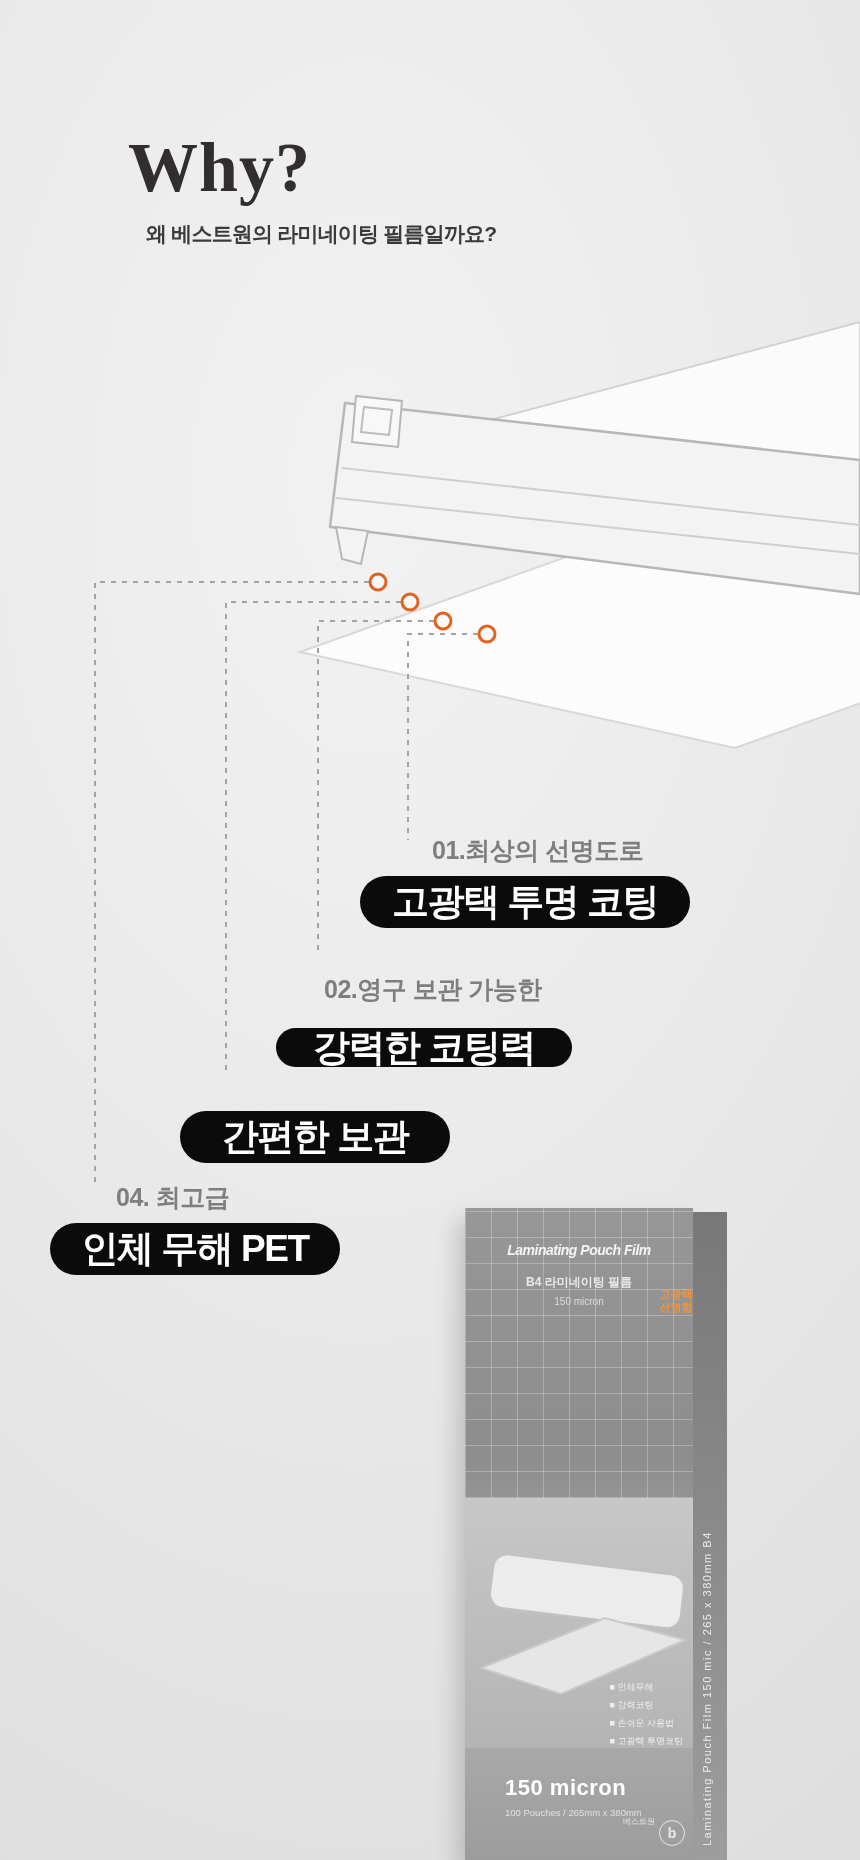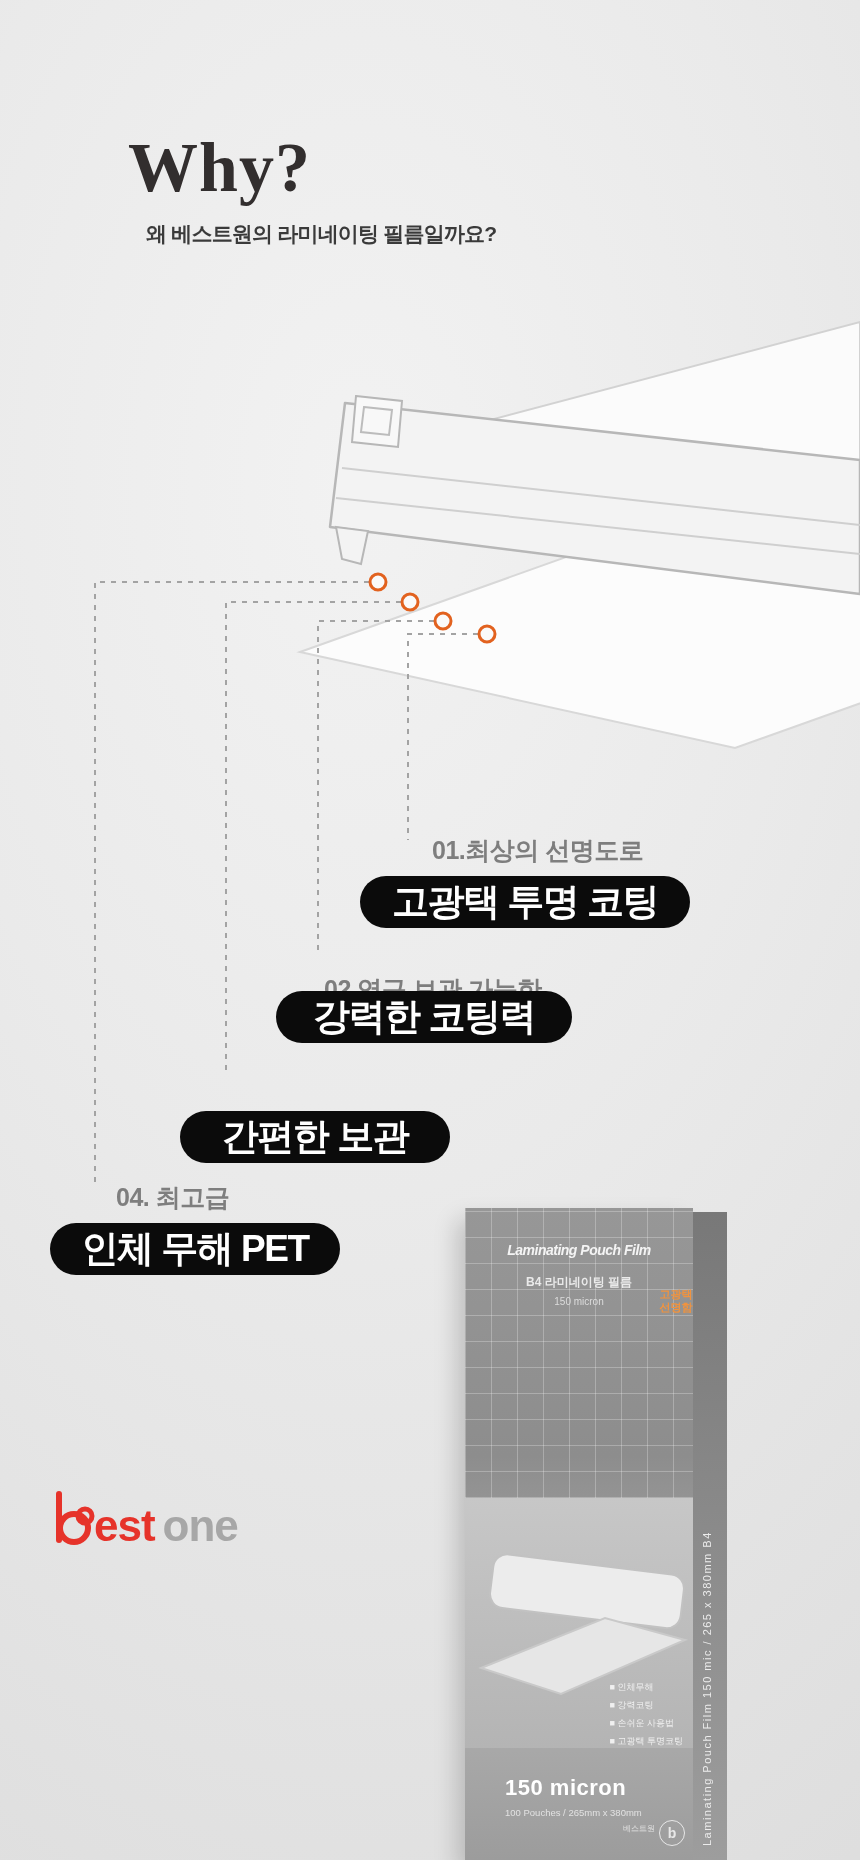--- a/index.html
+++ b/index.html
@@ -20,21 +20,21 @@
   .illust{left:0;top:0;width:860px;height:1860px;}
   .callout-label{font-size:25px;font-weight:600;color:#7e7e7e;letter-spacing:-0.5px;}
   .pill{
     background:#0b0b0b;color:#ffffff;border-radius:30px;
     display:flex;align-items:center;justify-content:center;
     font-weight:700;letter-spacing:-1.5px;
   }
   .c1-label{left:432px;top:834px;}
   .c1-pill{left:360px;top:876px;width:330px;height:52px;font-size:37px;}
   .c2-label{left:324px;top:949px;margin-top:24px;}
-  .c2-pill{left:276px;top:991px;width:296px;height:52px;font-size:37px;}
+  .c2-pill{left:276px;top:1028px;width:296px;height:39px;font-size:37px;}
   .c3-label{left:244px;top:1069px;}
   .c3-pill{left:180px;top:1111px;width:270px;height:52px;font-size:37px;}
   .c4-label{left:116px;top:1181px;}
   .c4-pill{left:50px;top:1223px;width:290px;height:52px;font-size:37px;}
 
   
   .box{left:465px;top:1208px;width:262px;height:652px;}
   .box-front{
     position:absolute;left:0;top:0;width:228px;height:652px;
     background:linear-gradient(180deg,#979797 0%,#8d8d8d 38%,#b0b0b0 72%,#9c9c9c 100%);
@@ -65,21 +65,21 @@
     background:linear-gradient(180deg,#c7c7c7,#b4b4b4);}
   .box-features{position:absolute;right:10px;top:470px;color:#f0f0f0;font-size:9px;line-height:2.0;text-align:left;}
   .box-bottom{position:absolute;left:40px;bottom:42px;color:#ffffff;}
   .box-bottom-micron{font-size:22px;font-weight:700;letter-spacing:0.5px;}
   .box-bottom-spec{font-size:9.5px;color:#e2e2e2;margin-top:6px;}
   .box-brandmark{
     position:absolute;right:8px;bottom:14px;width:24px;height:24px;border:1.5px solid #e8e8e8;
     border-radius:50%;color:#e8e8e8;font-size:14px;font-weight:700;
     display:flex;align-items:center;justify-content:center;
   }
-  .box-brand-small{position:absolute;right:38px;bottom:26px;color:#e0e0e0;font-size:8px;}
+  .box-brand-small{position:absolute;right:38px;bottom:33px;color:#e0e0e0;font-size:8px;}
 
   
   .brand{left:46px;top:1486px;display:flex;align-items:flex-end;height:62px;}
   .brand-text-red{font-size:44px;font-weight:700;color:#e6332a;letter-spacing:-1px;line-height:1;margin-left:-4px;}
   .brand-text-gray{font-size:44px;font-weight:700;color:#a7a7a7;letter-spacing:-1px;line-height:1;margin-left:8px;}
 </style>
 </head>
 <body>
 
 <div class="canvas">
@@ -151,23 +151,14 @@
 
       <div class="box-brand-small">베스트원</div>
       <div class="box-brandmark">b</div>
     </div>
 
     <div class="box-side">
       <div class="box-side-text">Laminating Pouch Film  150 mic / 265 x 380mm   B4</div>
     </div>
   </div>
 
-  <div class="abs brand">
-    <svg width="52" height="62" viewBox="0 0 52 62">
-      <line x1="13" y1="8" x2="13" y2="54" stroke="#e6332a" stroke-width="6" stroke-linecap="round"></line>
-      <circle cx="28" cy="42" r="14" fill="none" stroke="#e6332a" stroke-width="6"></circle>
-      <circle cx="39" cy="30" r="7" fill="none" stroke="#e6332a" stroke-width="5"></circle>
-    </svg>
-    <span class="brand-text-red">est</span>
-    <span class="brand-text-gray">one</span>
-  </div>
 
 </div>
 
 </body></html>

